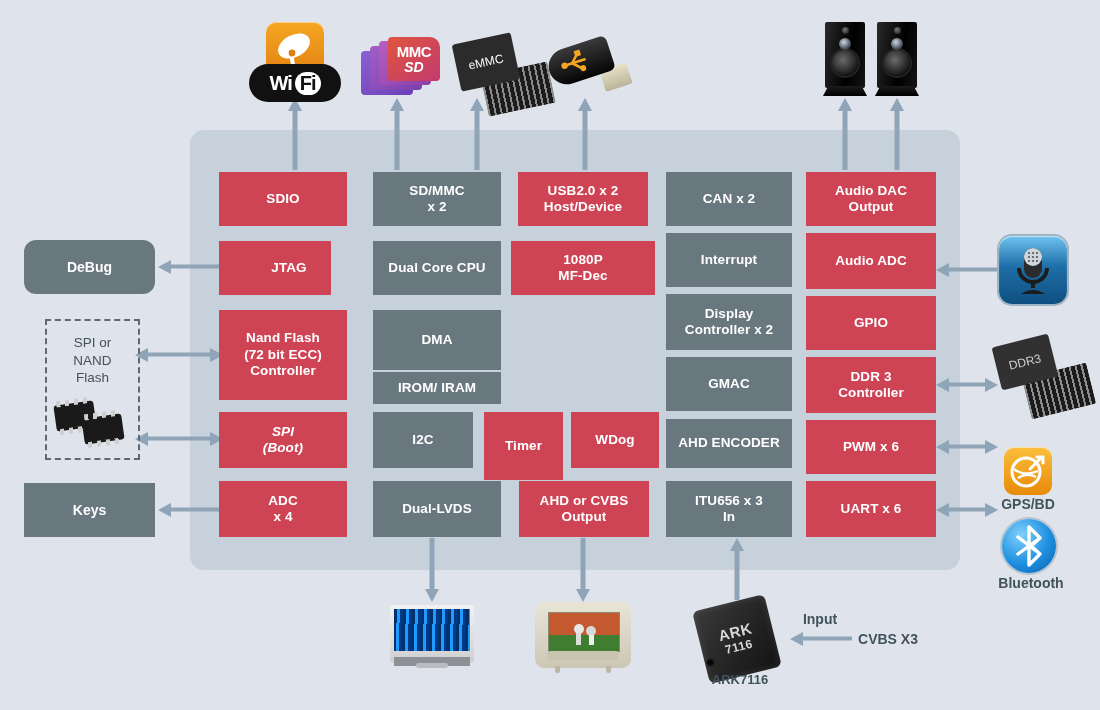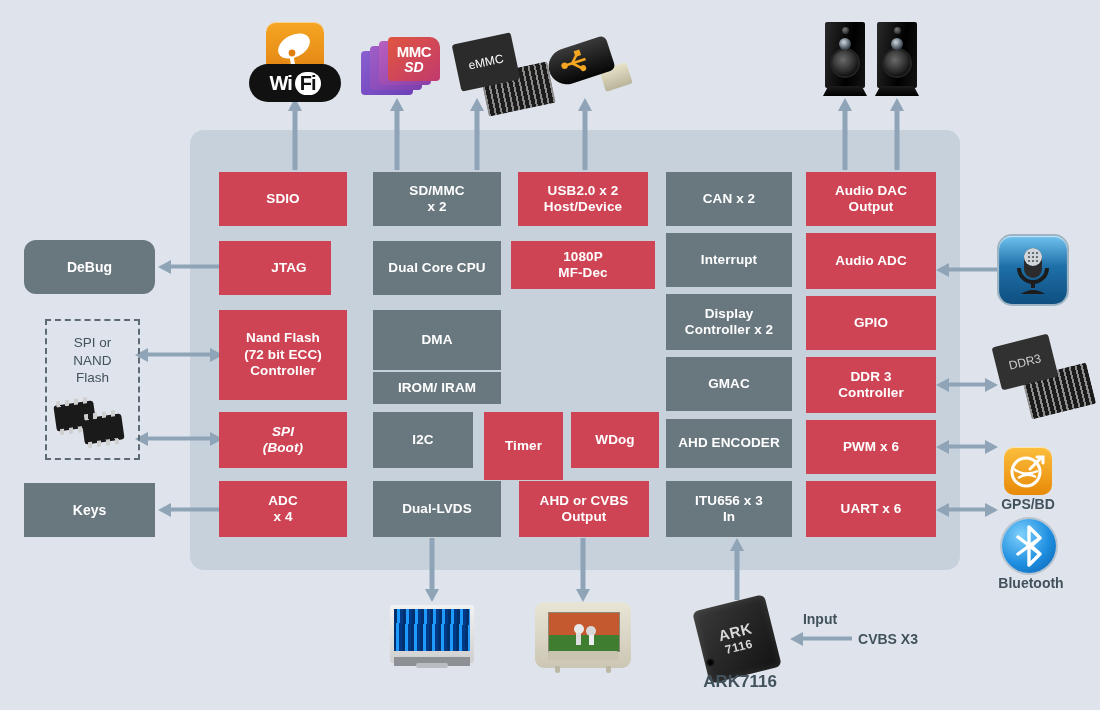--- a/index.html
+++ b/index.html
@@ -62,21 +62,21 @@
   .arrow svg{display:block;overflow:visible;}
 
   
   .cap{
     position:absolute;
     color:#41525c;
     font-size:14px;font-weight:bold;
     text-align:center;
     white-space:nowrap;
   }
-  .cap.big{font-size:17px;}
+  .cap.big{font-size:13px;}
 
   
   .icon{position:absolute;}
 
   
   .wifi-dish{
     position:absolute;left:0;top:0;width:58px;height:58px;border-radius:10px;
     background:linear-gradient(#f5a623,#e07f10);
     box-shadow:inset 0 1px 0 rgba(255,255,255,.5);
   }
@@ -386,21 +386,21 @@
     <span>I2C</span>
     </div>
   <div class="blk gray" style="left:373px;top:481px;width:128px;height:56px;">
     <span>Dual-LVDS</span>
     </div>
 
   <div class="blk red" style="left:518px;top:172px;width:130px;height:54px;">
     <span style="white-space: pre-line;">USB2.0 x 2
 Host/Device</span>
     </div>
-  <div class="blk red" style="left:511px;top:241px;width:144px;height:48px;">
+  <div class="blk red" style="left:511px;top:241px;width:144px;height:54px;">
     <span style="white-space: pre-line;">1080P
 MF-Dec</span>
     </div>
   <div class="blk red" style="left:484px;top:412px;width:79px;height:68px;">
     <span>Timer</span>
     </div>
   <div class="blk red" style="left:571px;top:412px;width:88px;height:56px;">
     <span>WDog</span>
     </div>
   <div class="blk red" style="left:519px;top:481px;width:130px;height:56px;">

